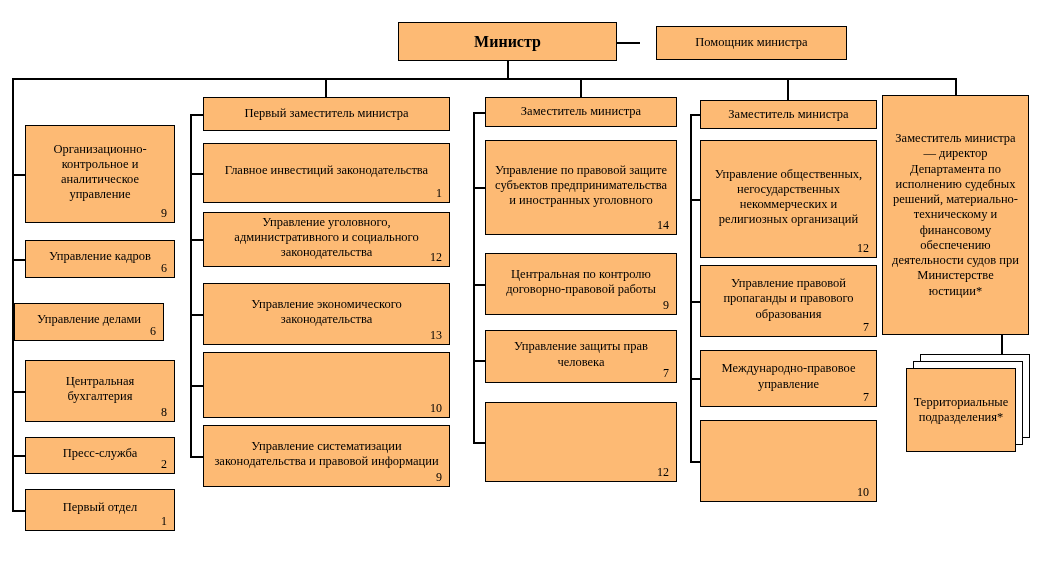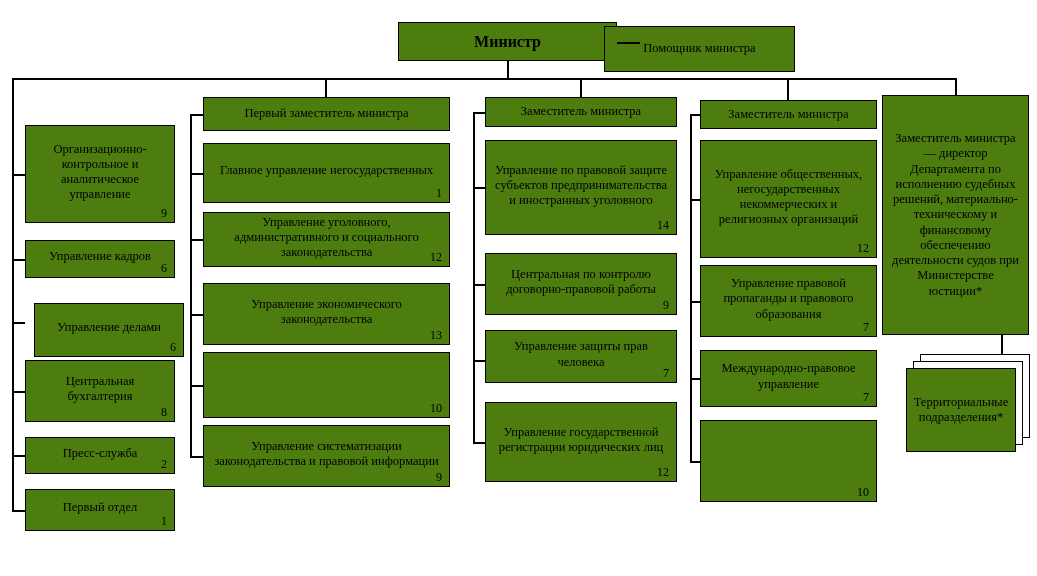--- a/index.html
+++ b/index.html
@@ -7,21 +7,21 @@
     position:relative;
     width:1037px;height:576px;
     background:#fff;
     font-family:"Liberation Serif","DejaVu Serif",serif;
     color:#000;
     overflow:hidden;
   }
   .box{
     position:absolute;
     border:1.5px solid #000;
-    background:#4d7c0f;
+    background:#fdba74;
     box-sizing:border-box;
     display:flex;
     align-items:center;
     justify-content:center;
     text-align:center;
     font-size:12.5px;
     line-height:1.22;
     padding:2px 8px;
   }
   .box.item{padding-bottom:6px;}
@@ -47,21 +47,21 @@
   }
 </style>
 </head>
 <body>
 
 <div id="canvas">
 
   <div class="box title" style="left:398px;top:22px;width:219px;height:39px">
     <span>Министр</span>
   </div>
-  <div class="box" style="left:604px;top:26px;width:191px;height:46px">
+  <div class="box" style="left:656px;top:26px;width:191px;height:34px">
     <span>Помощник министра</span>
   </div>
 
   <div class="hline" style="left:617px;top:42px;width:23px"></div>
   <div class="vline" style="left:507px;top:61px;height:17px"></div>
   <div class="hline" style="left:12px;top:78px;width:944px"></div>
 
   <div class="vline" style="left:12px;top:78px;height:432px"></div>
   <div class="vline" style="left:325px;top:78px;height:19px"></div>
   <div class="vline" style="left:190px;top:114px;height:342px"></div>
@@ -99,42 +99,42 @@
   <div class="hline" style="left:690px;top:461px;width:10px"></div>
 
   <div class="box item" style="left:25px;top:125px;width:150px;height:98px">
     <span>Организационно-контрольное и аналитическое управление</span>
     <span class="count">9</span>
   </div>
   <div class="box item" style="left:25px;top:240px;width:150px;height:38px">
     <span>Управление кадров</span>
     <span class="count">6</span>
   </div>
-  <div class="box item" style="left:34px;top:303px;width:150px;height:54px">
+  <div class="box item" style="left:14px;top:303px;width:150px;height:38px">
     <span>Управление делами</span>
     <span class="count">6</span>
   </div>
   <div class="box item" style="left:25px;top:360px;width:150px;height:62px">
     <span>Центральная бухгалтерия</span>
     <span class="count">8</span>
   </div>
   <div class="box item" style="left:25px;top:437px;width:150px;height:37px">
     <span>Пресс-служба</span>
     <span class="count">2</span>
   </div>
   <div class="box item" style="left:25px;top:489px;width:150px;height:42px">
     <span>Первый отдел</span>
     <span class="count">1</span>
   </div>
 
   <div class="box" style="left:203px;top:97px;width:247px;height:34px">
     <span>Первый заместитель министра</span>
   </div>
   <div class="box item" style="left:203px;top:143px;width:247px;height:60px">
-    <span>Главное управление негосударственных</span>
+    <span>Главное инвестиций законодательства</span>
     <span class="count">1</span>
   </div>
   <div class="box item" style="left:203px;top:212px;width:247px;height:55px">
     <span>Управление уголовного, административного и социального законодательства</span>
     <span class="count">12</span>
   </div>
   <div class="box item" style="left:203px;top:283px;width:247px;height:62px">
     <span>Управление экономического законодательства</span>
     <span class="count">13</span>
   </div>
@@ -155,21 +155,20 @@
   </div>
   <div class="box item" style="left:485px;top:253px;width:192px;height:62px">
     <span>Центральная по контролю договорно-правовой работы</span>
     <span class="count">9</span>
   </div>
   <div class="box item" style="left:485px;top:330px;width:192px;height:53px">
     <span>Управление защиты прав человека</span>
     <span class="count">7</span>
   </div>
   <div class="box item" style="left:485px;top:402px;width:192px;height:80px">
-    <span>Управление государственной регистрации юридических лиц</span>
     <span class="count">12</span>
   </div>
 
   <div class="box" style="left:700px;top:100px;width:177px;height:29px">
     <span>Заместитель министра</span>
   </div>
   <div class="box item" style="left:700px;top:140px;width:177px;height:118px">
     <span>Управление общественных, негосударственных некоммерческих и религиозных организаций</span>
     <span class="count">12</span>
   </div>

